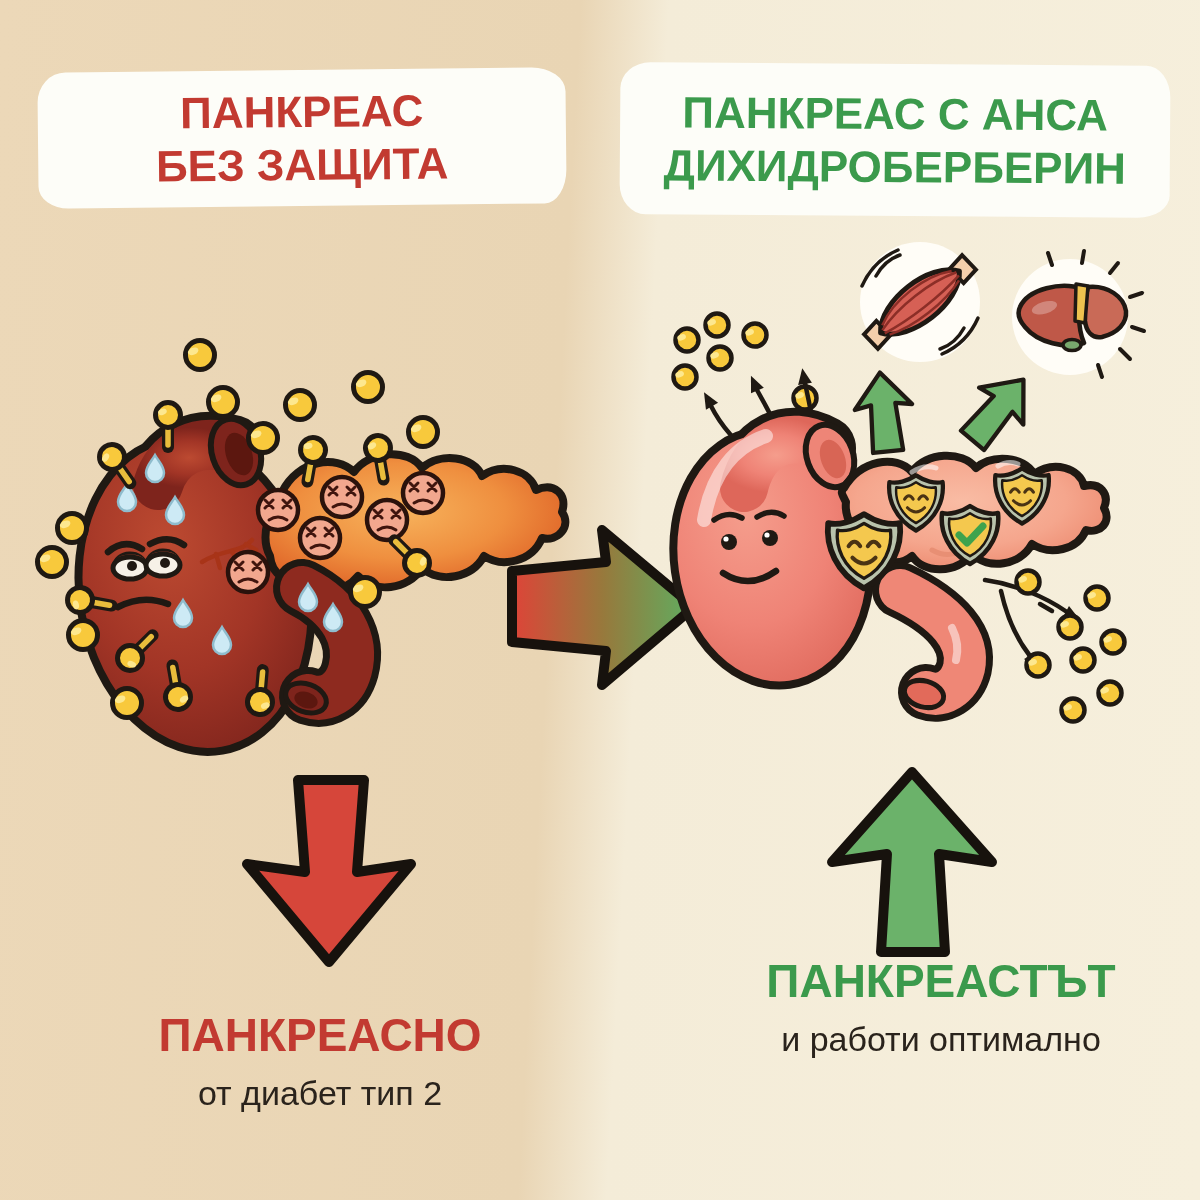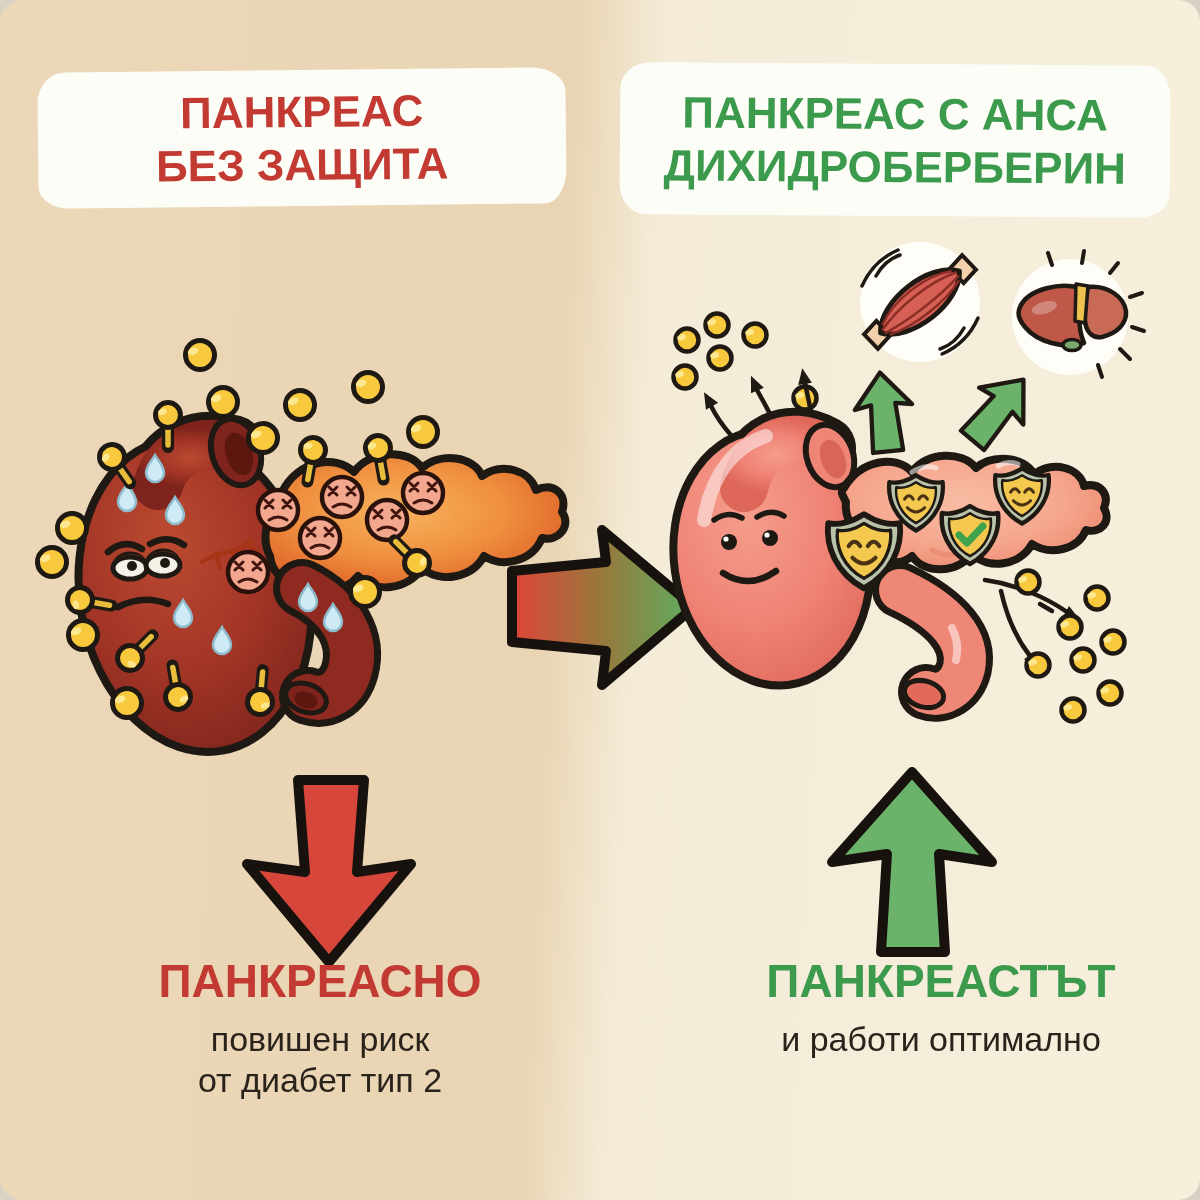--- a/index.html
+++ b/index.html
@@ -1,39 +1,38 @@
 <!DOCTYPE html>
 <html><head>
 <meta charset="utf-8">
 <style>
   html,body{margin:0;padding:0;background:#d8d2c4;}
   .canvas{
     position:relative;width:1200px;height:1200px;overflow:hidden;
     background:linear-gradient(93deg,#ecd8b8 0%,#e9d5b4 46%,#f4ecd8 53%,#f6efdc 100%);
     font-family:"Liberation Sans","DejaVu Sans",sans-serif;
-    border-radius:22px;
   }
   .title-box{
     position:absolute;background:#fdfdf8;text-align:center;
     display:flex;flex-direction:column;justify-content:center;
     font-weight:bold;
   }
   .title-box.left{
     left:38px;top:70px;width:528px;height:136px;
     border-radius:28px 34px 22px 30px / 30px 24px 34px 22px;
     transform:rotate(-0.6deg);color:#c23a31;
   }
   .title-box.right{
     left:620px;top:64px;width:550px;height:152px;
     border-radius:30px 24px 32px 26px / 26px 32px 22px 30px;
     transform:rotate(0.4deg);color:#3b9a4c;
   }
   .title-line{font-size:44px;line-height:53px;letter-spacing:0px;}
   .caption{position:absolute;text-align:center;}
-  .caption.left{left:30px;top:954px;width:580px;text-align:center;}
+  .caption.left{left:30px;top:1008px;width:580px;text-align:center;}
   .caption.right{left:676px;top:954px;width:530px;}
   .caption .headline{font-size:46px;line-height:55px;font-weight:bold;}
   .caption.left .headline{color:#c23a31;}
   .caption.right .headline{color:#3b9a4c;}
   .caption .subline{font-size:34px;line-height:41px;color:#2a231c;margin-top:10px;}
   svg{position:absolute;display:block;}
   .illustration{pointer-events:none;}
 </style>
 </head>
 <body>
@@ -353,21 +352,20 @@
     <path d="M 80,12 L 146,12 L 139,104 L 193,96 L 111,194 L 29,96 L 87,104 Z" fill="#d6463a" stroke="#17120d" stroke-width="10" stroke-linejoin="round"></path>
   </svg>
 
   <svg style="left:815px;top:762px" width="195" height="200" viewBox="0 0 195 200">
     <path d="M 97,10 L 177,100 L 124,92 L 130,190 L 66,190 L 72,92 L 17,100 Z" fill="#6bb26a" stroke="#17120d" stroke-width="10" stroke-linejoin="round"></path>
   </svg>
 
   <div class="caption left">
     <div class="headline">ПАНКРЕАСНО</div>
     <div class="subline">
-      <div>повишен риск</div>
       <div>от диабет тип 2</div>
     </div>
   </div>
 
   <div class="caption right">
     <div class="headline">ПАНКРЕАСТЪТ</div>
     <div class="subline">
       <div>и работи оптимално</div>
     </div>
   </div>

